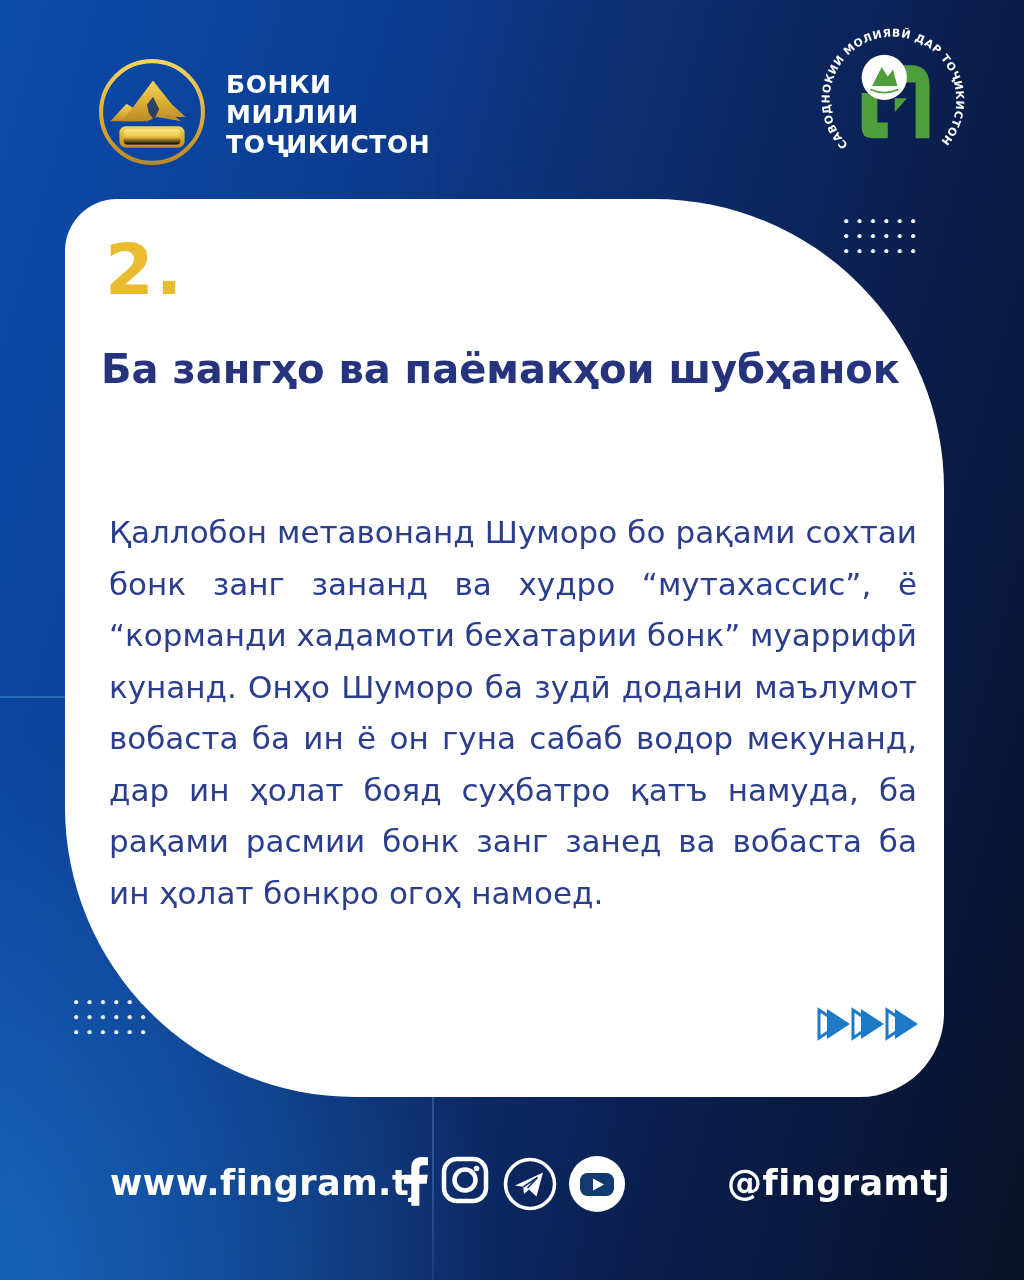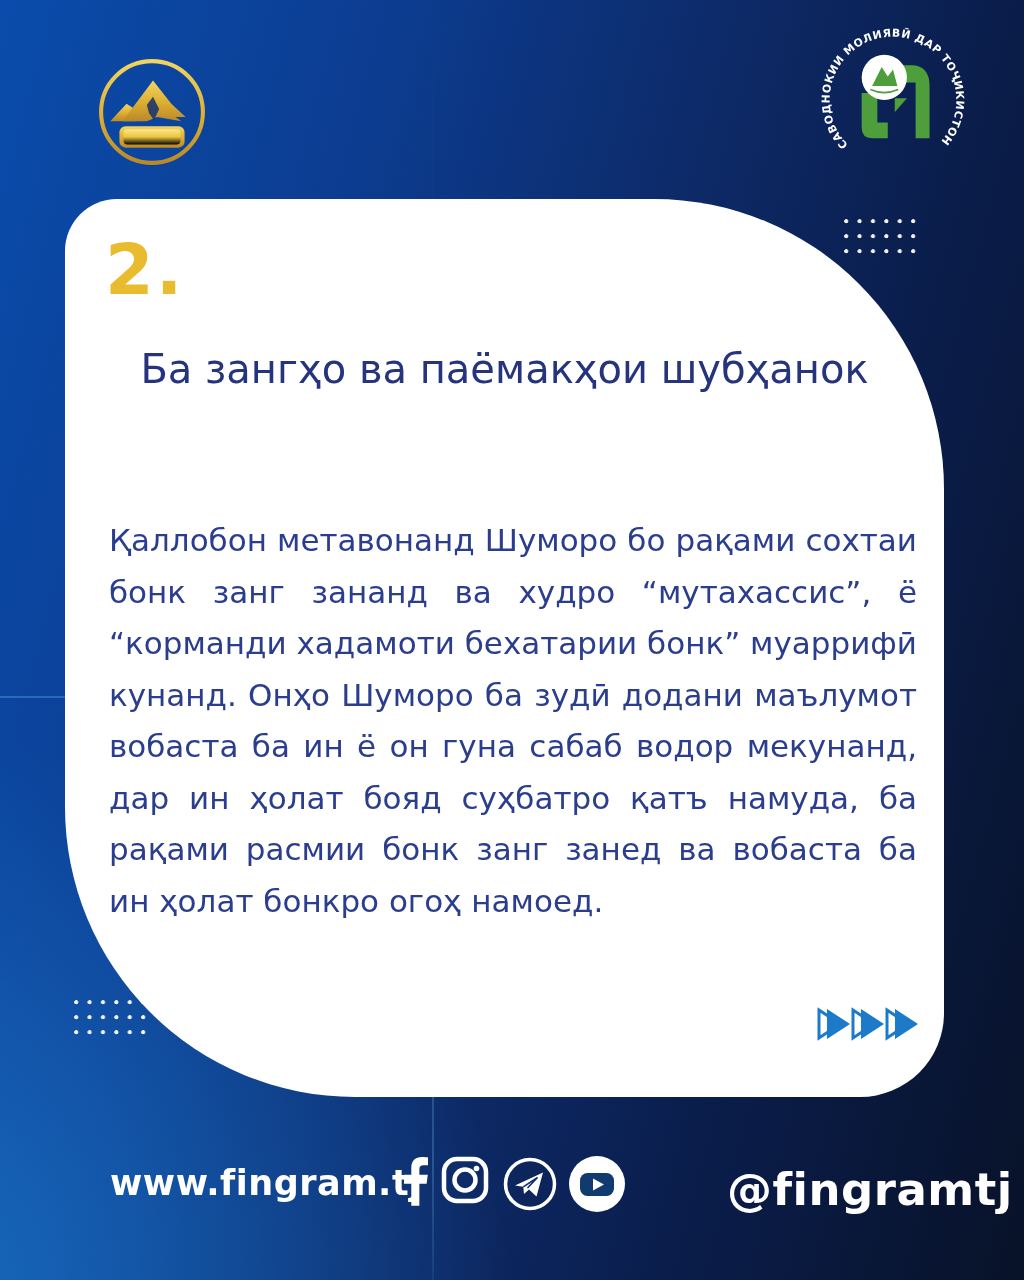--- a/index.html
+++ b/index.html
@@ -20,37 +20,37 @@
   .bank-name{position:absolute;left:226px;top:70px;color:#fff;font-weight:800;
     font-size:25px;line-height:30px;letter-spacing:.6px;}
   .fingram-seal{position:absolute;left:806px;top:13px;width:174px;height:174px;}
   .seal-text{font-size:12.5px;letter-spacing:.6px;font-weight:700;fill:#ffffff;}
 
   
   .card{position:absolute;left:65px;top:199px;width:879px;height:898px;background:#ffffff;
     border-radius:52px 290px 84px 290px;}
   .card-number{position:absolute;left:40px;top:36px;font-size:70px;line-height:1;
     font-weight:800;color:#e8bc2e;letter-spacing:2px;}
-  .card-title{position:absolute;left:36px;right:36px;top:138px;text-align:center;
-    font-size:40px;line-height:64px;font-weight:400;color:#25347c;}
-  .card-body{position:absolute;left:44px;right:27px;top:316px;margin:0;
+  .card-title{position:absolute;left:36px;right:36px;top:138px;text-align:left;
+    font-size:40px;line-height:64px;font-weight:700;color:#25347c;}
+  .card-body{position:absolute;left:44px;right:27px;top:308px;margin:0;
     font-size:31px;line-height:51.5px;color:#2b3e8e;
     text-align:justify;text-align-last:left;}
   .arrows{position:absolute;right:18px;bottom:52px;width:110px;height:40px;}
 
   
   .dots{position:absolute;width:80px;height:44px;
     background-image:radial-gradient(circle at 2.2px 2.2px,rgba(255,255,255,.95) 1.7px,transparent 2.4px);
     background-size:13.4px 15px;}
   .dots-tr{left:844px;top:219px;}
   .dots-bl{left:74px;top:1000px;}
 
   
   .website{position:absolute;left:110px;top:1163px;color:#fff;font-weight:700;font-size:35px;letter-spacing:.5px;}
-  .handle{position:absolute;left:727px;top:1163px;color:#fff;font-weight:700;font-size:45px;letter-spacing:.5px;}
+  .handle{position:absolute;left:727px;top:1163px;color:#fff;font-weight:700;font-size:35px;letter-spacing:.5px;}
   .social{position:absolute;top:1156px;}
   .soc-fb{left:402px;} .soc-ig{left:441px;} .soc-tg{left:502px;} .soc-yt{left:569px;}
 </style>
 </head>
 <body>
 
 <div class="page">
 
   <div class="vline"></div>
   <div class="hline"></div>
@@ -69,20 +69,25 @@
       </linearGradient>
     </defs>
     <circle cx="55" cy="55" r="50" fill="none" stroke="url(#gold1)" stroke-width="4"></circle>
     <polygon points="14,64 30,47 38,52 34,58 44,55 40,64" fill="url(#gold1)"></polygon>
     <polygon points="26,64 56,24 74,47 88,60 78,60 84,64 60,60 50,64" fill="url(#gold1)"></polygon>
     <polygon points="50,48 56,40 62,52 57,63 52,56" fill="#10306e" opacity="0.85"></polygon>
     <rect x="23" y="69" width="64" height="21" rx="6" fill="url(#gold1)"></rect>
     <rect x="27" y="72" width="56" height="15" rx="4" fill="url(#gold2)"></rect>
   </svg>
 
+  <div class="bank-name">
+    <div>БОНКИ</div>
+    <div>МИЛЛИИ</div>
+    <div>ТОҶИКИСТОН</div>
+  </div>
 
   <svg class="fingram-seal" viewBox="0 0 200 200">
     <defs>
       <path id="sealCircle" d="M 48.5,151.5 A 72.8,72.8 0 1 1 151.5,151.5" fill="none"></path>
     </defs>
     <text class="seal-text">
       <textPath href="#sealCircle" startOffset="0">САВОДНОКИИ МОЛИЯВӢ ДАР ТОҶИКИСТОН •</textPath>
     </text>
     <path d="M64,92 L82,92 L82,126 L94,126 L94,144 L76,144 Q64,144 64,132 Z" fill="#4f9e3c"></path>
     <path d="M102,60 L124,60 Q142,62 142,84 L142,144 L126,144 L126,80 L114,80 L102,92 Z" fill="#4f9e3c"></path>

